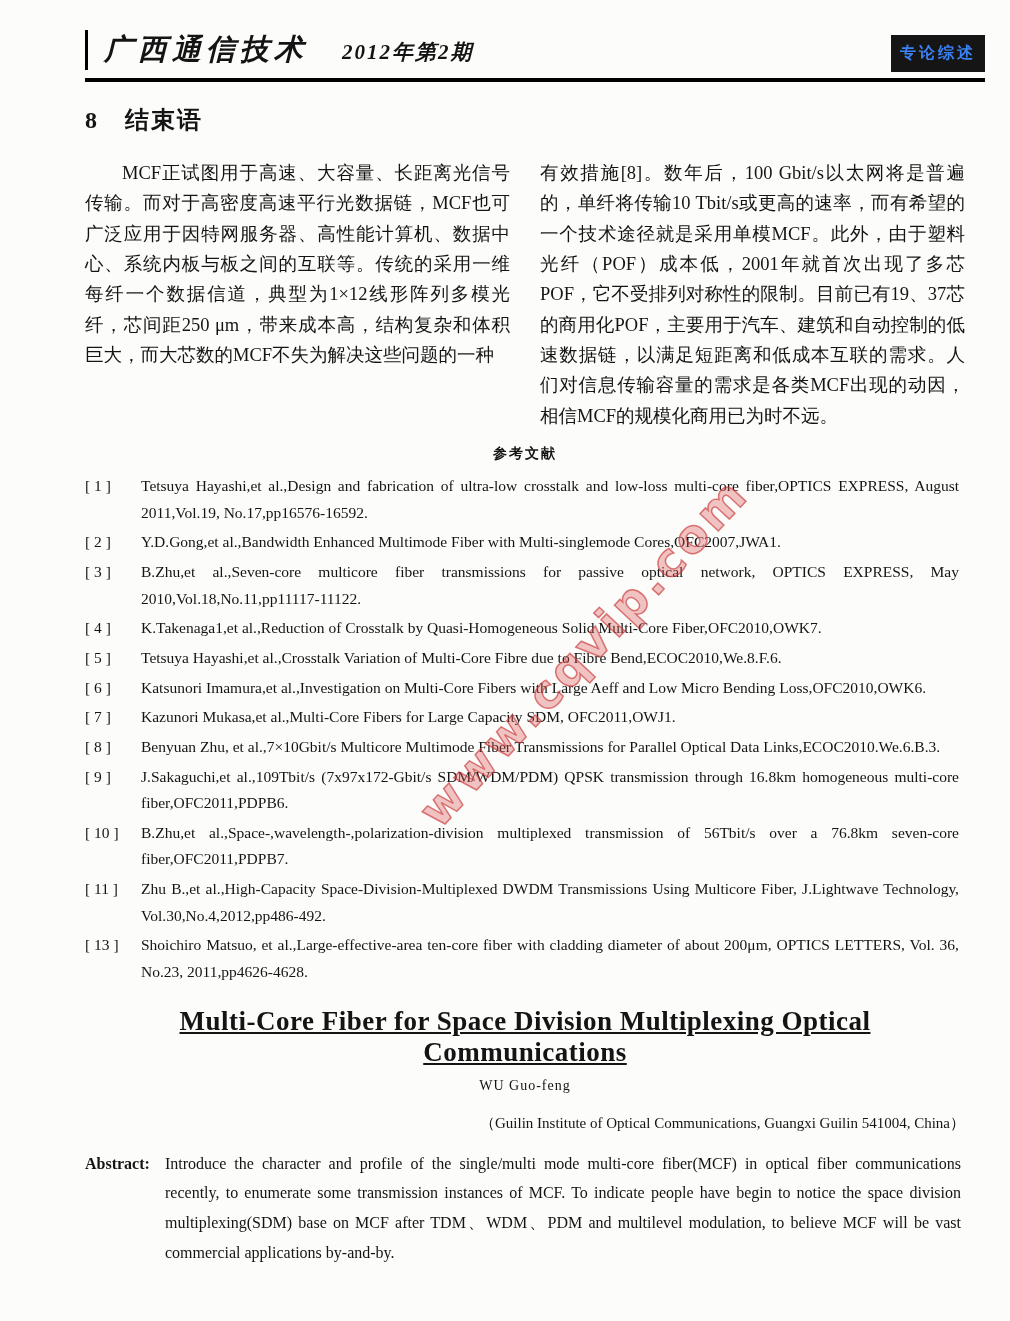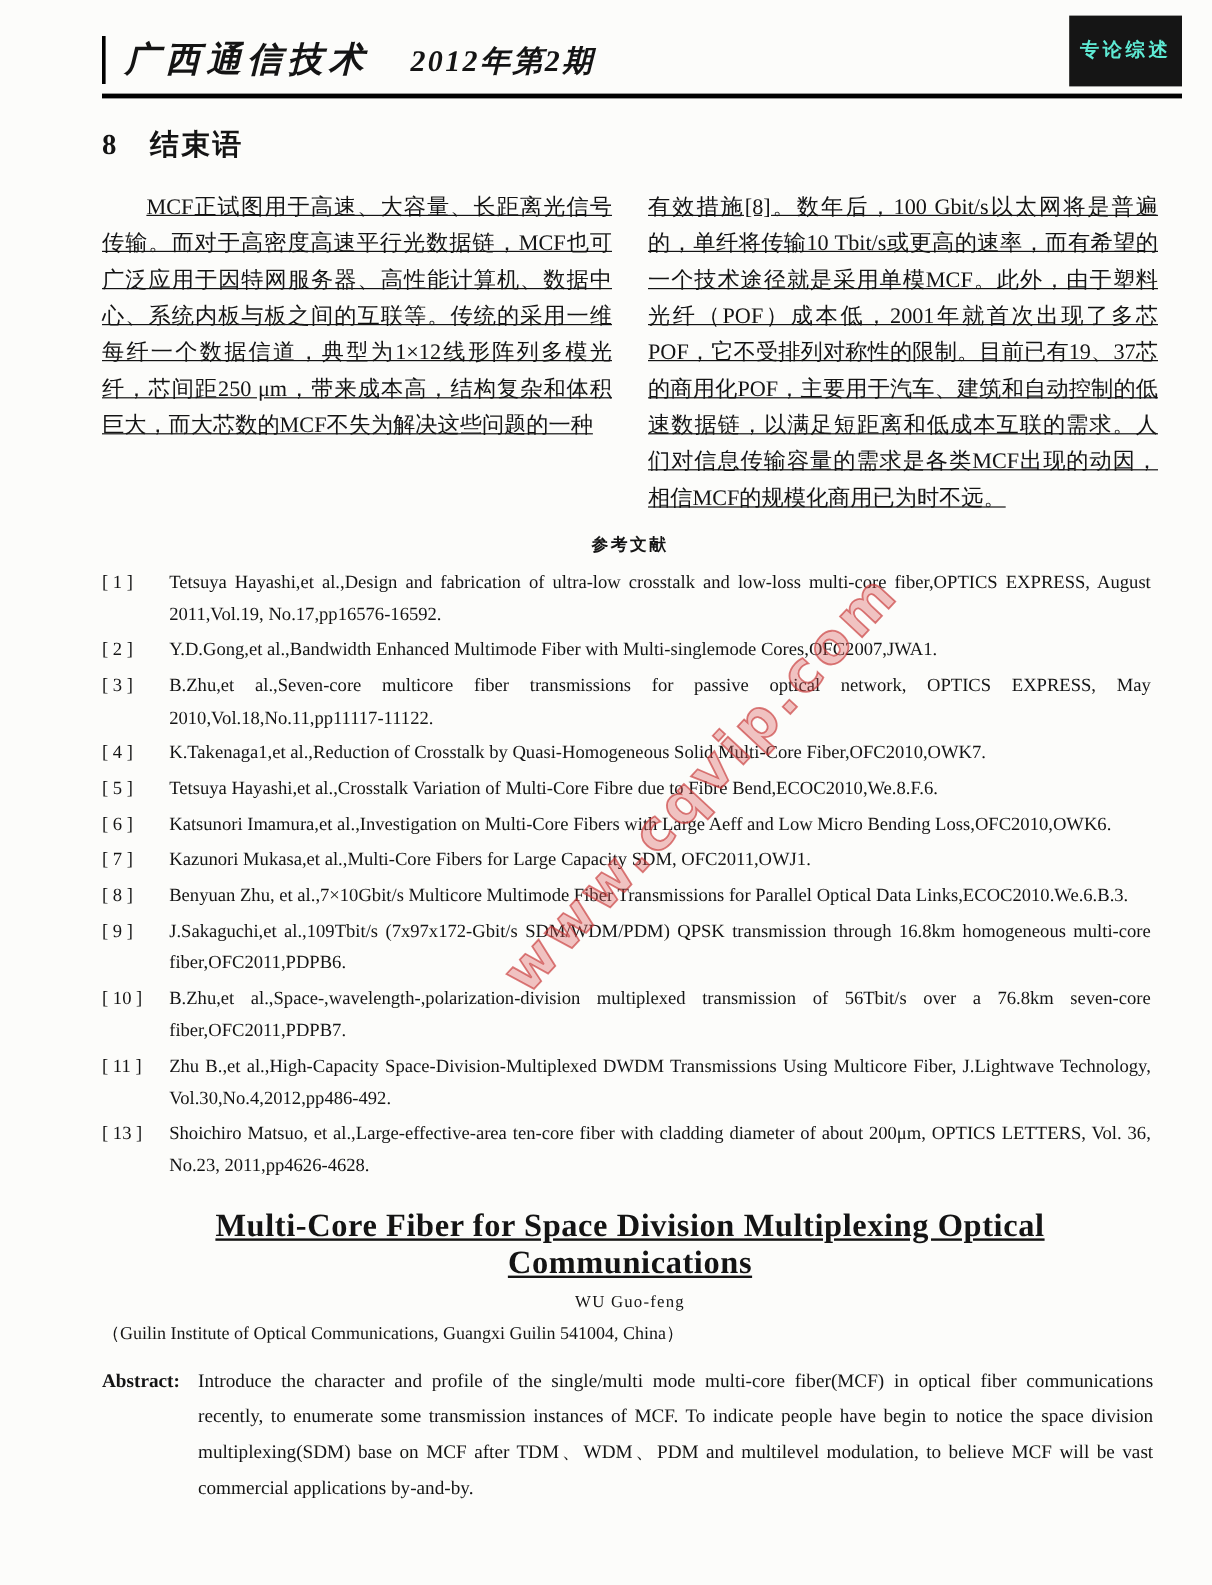--- a/index.html
+++ b/index.html
@@ -16,56 +16,56 @@
   }
   
   .header { position:relative; }
   .header-left { border-left:3px solid #000; padding-left:16px; }
   .journal-cn {
     font-family:Liberation Mono, monospace;
     font-size:29px; font-weight:bold; letter-spacing:5px;
     font-style:italic;
   }
   .journal-issue {
-    font-size:25px; font-weight:bold; font-style:italic;
+    font-size:21px; font-weight:bold; font-style:italic;
     letter-spacing:2px; margin-left:30px;
   }
   .journal-en { font-size:21px; letter-spacing:1px; margin-top:3px; }
   .badge {
     position:absolute; right:-20px; bottom:-2px;
-    background:#151515; color:#5eead4;
+    background:#151515; color:#3b82f6;
     font-family:"DejaVu Sans",sans-serif;
     font-size:16px; font-weight:bold; letter-spacing:3px;
-    padding:19px 9px;
+    padding:8px 9px;
   }
   .header-rule { border-top:4px solid #000; margin-top:8px; margin-right:-20px; }
 
   
   .section-heading {
     margin-top:22px;
     font-size:24px; font-weight:bold; letter-spacing:2px;
   }
-  .columns { display:flex; gap:30px; margin-top:22px;text-decoration:underline; }
+  .columns { display:flex; gap:30px; margin-top:22px; }
   .col { width:425px; font-size:18.5px; line-height:1.64; text-align:justify; }
   .col-left .para { text-indent:2em; }
 
   
   .ref-heading { text-align:center; font-weight:bold; font-size:14px; margin-top:14px; letter-spacing:2px; }
   .ref-list { list-style:none; margin-top:10px; }
   .ref-item { display:flex; font-size:15.5px; line-height:1.72; margin-bottom:3px; }
   .ref-num { flex:0 0 56px; }
   .ref-text { flex:1; text-align:justify; padding-right:6px; }
 
   
   .en-title {
     text-align:center; font-weight:bold; font-size:27px;
     margin-top:20px; letter-spacing:0.5px;text-decoration:underline;
   }
   .en-author { text-align:center; font-size:14px; margin-top:10px; letter-spacing:1px; }
-  .en-affil { text-align:left; font-size:15px; margin-top:8px; }
+  .en-affil { text-align:right; font-size:15px; margin-top:20px; }
   .abs-row { display:flex; margin-top:16px; font-size:16px; line-height:1.85; }
   .abs-label { flex:0 0 80px; font-weight:bold; }
   .abs-text { flex:1; text-align:justify; padding-right:4px; }
 
   
   .watermark {
     position:absolute; left:355px; top:625px;
     transform:rotate(-47deg); transform-origin:center;
     font-family:"DejaVu Sans",sans-serif;
     font-size:46px; font-weight:bold; letter-spacing:4px;

